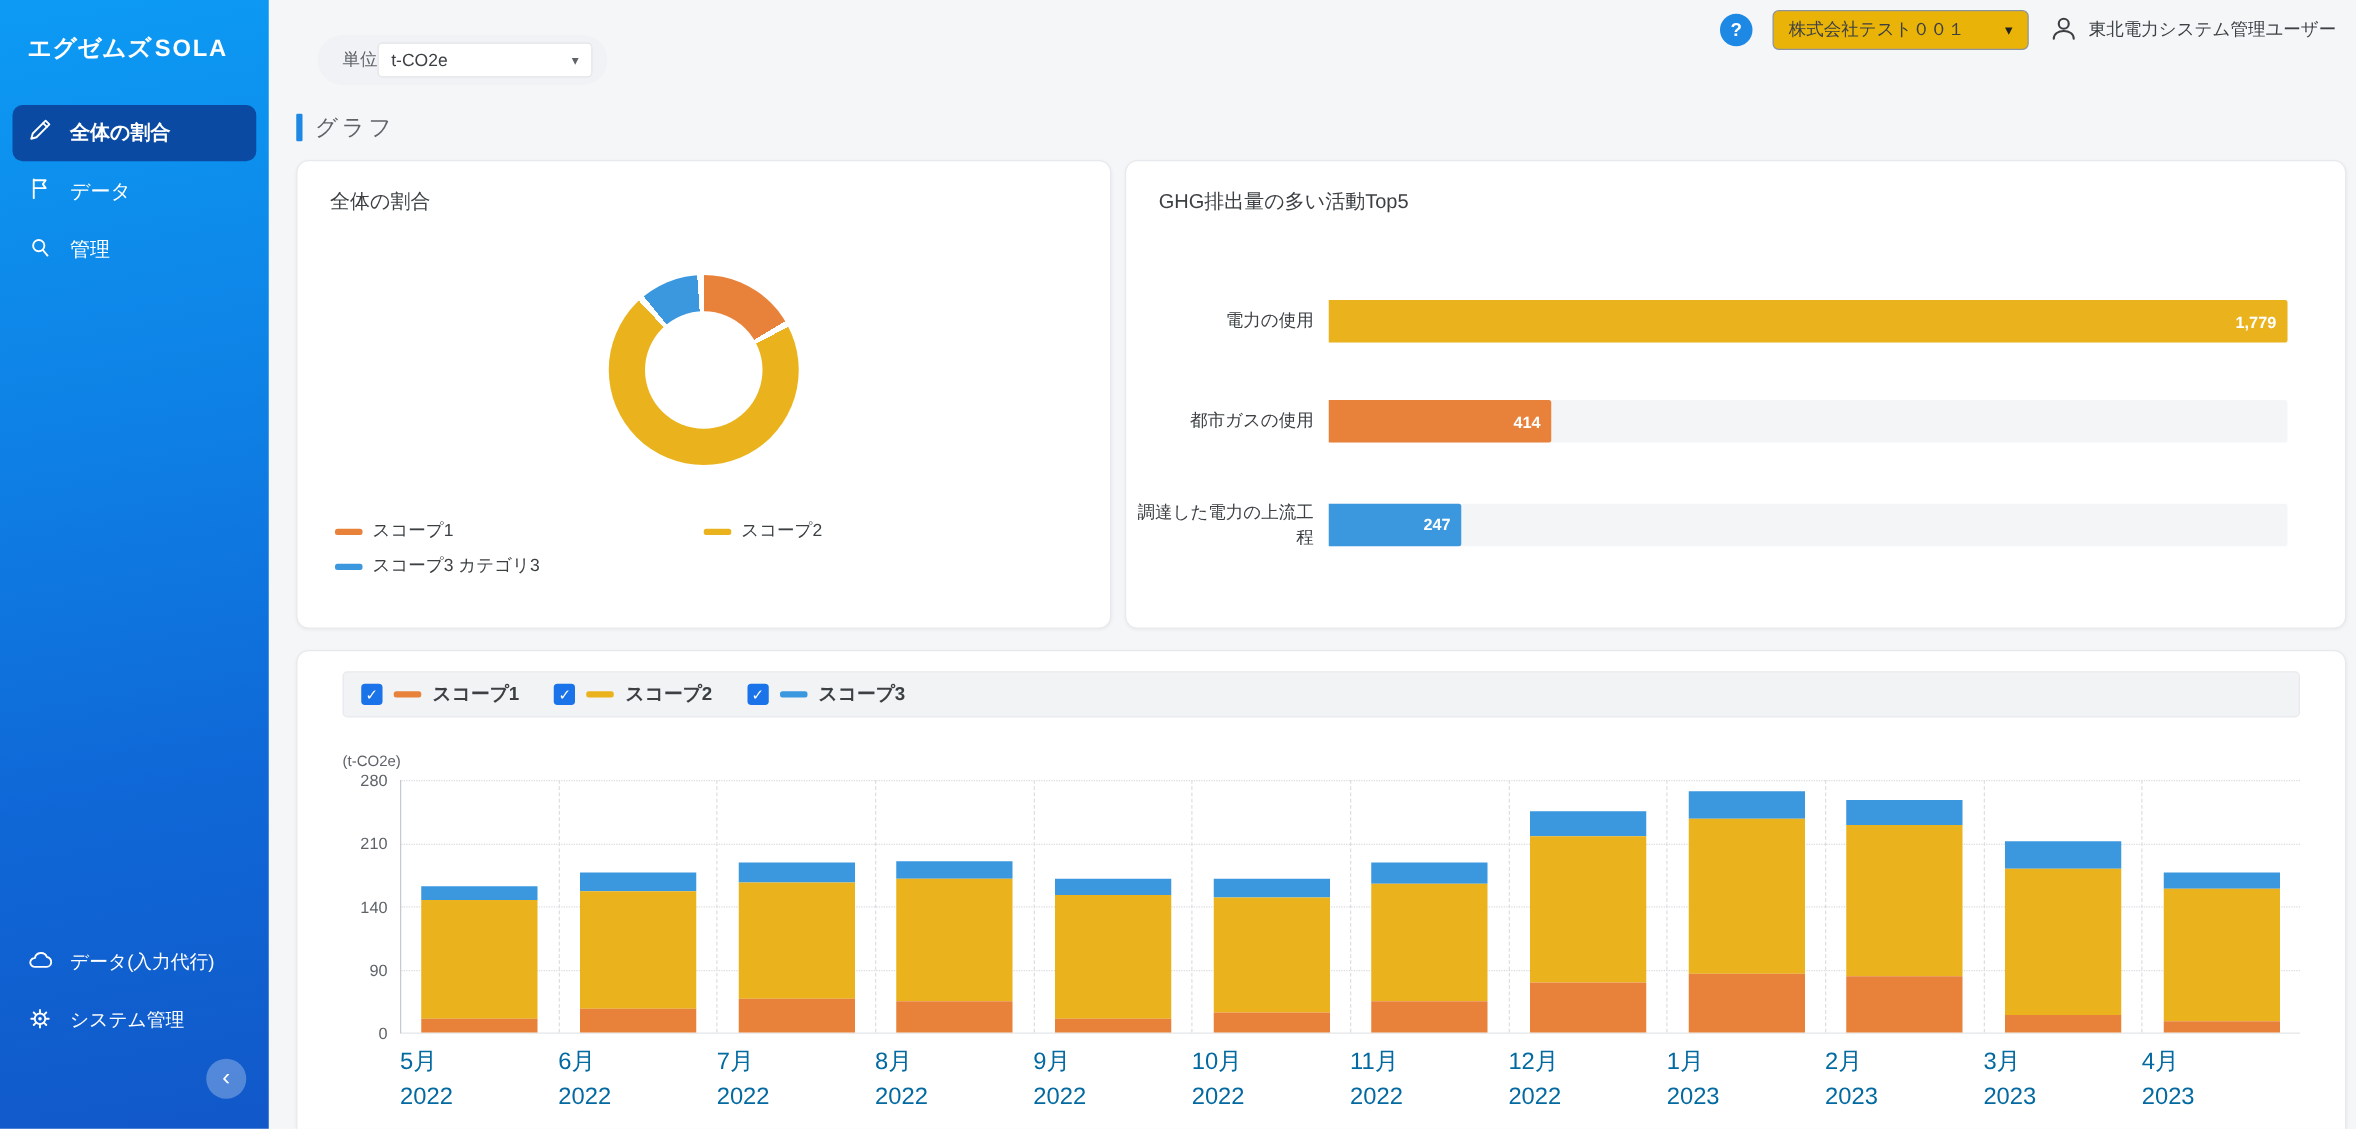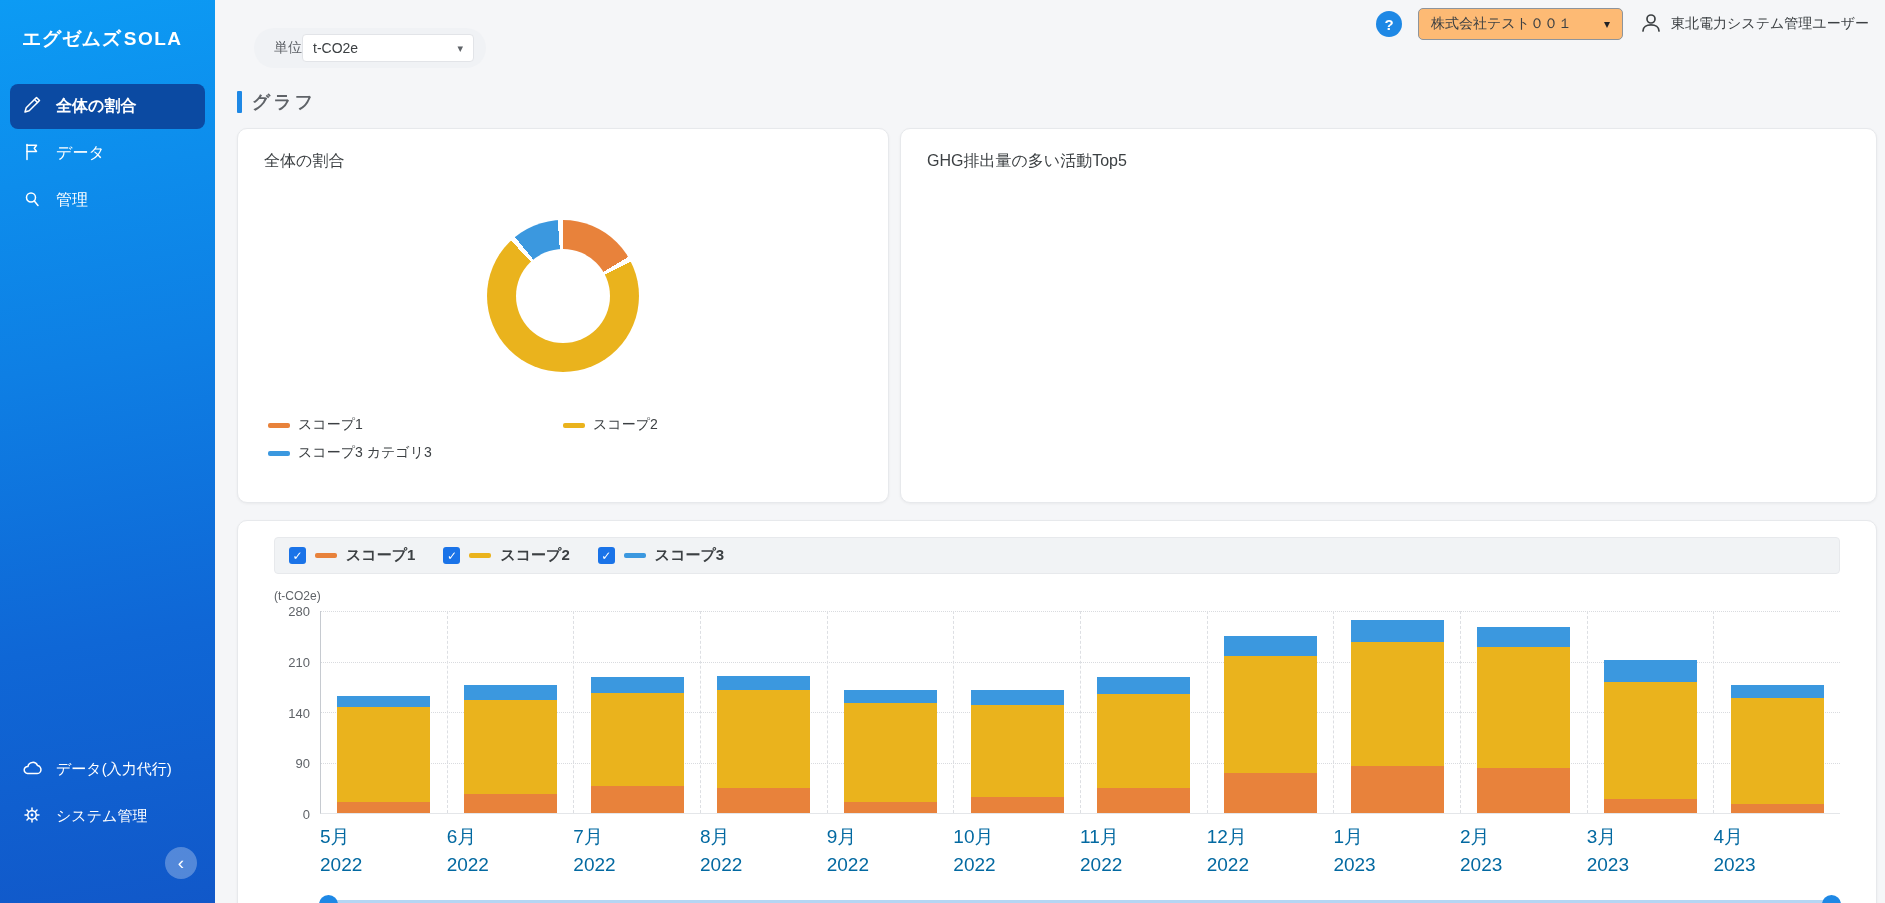--- a/index.html
+++ b/index.html
@@ -26,30 +26,30 @@
   .unit-pill{position:absolute;left:39px;top:28px;height:40px;background:#F0F2F5;border-radius:22px;
     display:flex;align-items:center;padding:0 12px 0 20px}
   .unit-lbl{font-size:14px;color:#5F6368}
   .select{background:#fff;border:1px solid #E2E4E8;border-radius:4px;height:28px;display:flex;align-items:center;
     justify-content:space-between;padding:0 10px;font-size:14px;color:#3C4043;cursor:pointer}
   .unit-select{width:172px}
   .chev{font-size:11px;color:#5F6368;margin-left:10px}
   .top-right{position:absolute;right:16px;top:8px;display:flex;align-items:center;gap:16px}
   .help{width:26px;height:26px;border-radius:50%;background:#1E88E5;color:#fff;font-weight:bold;font-size:15px;
     display:flex;align-items:center;justify-content:center;cursor:pointer}
-  .company-select{height:32px;border:1px solid #8E949B;background:#fdba74;border-radius:5px;display:flex;align-items:center;
+  .company-select{height:32px;border:1px solid #8E949B;background:#eab308;border-radius:5px;display:flex;align-items:center;
     gap:32px;padding:0 12px;font-size:14px;cursor:pointer}
   .company-select .chev{font-size:12px;color:#202124;margin-left:0}
   .user{display:flex;align-items:center;gap:8px;font-size:14px;color:#3C4043;cursor:pointer}
   .user svg{width:24px;height:24px;stroke:#3C4043;fill:none;stroke-width:1.7;stroke-linecap:round}
 
   
   .section-header{display:flex;align-items:center;gap:10px;margin:12px 0 14px 22px}
   .accent{width:5px;height:22px;background:#1E88E5;border-radius:1px}
-  .section-title{font-size:18px;font-weight:bold;color:#5F6368;letter-spacing:3px}
+  .section-title{font-size:18px;font-weight:normal;color:#5F6368;letter-spacing:3px}
 
   
   .cards-row{display:flex;gap:11px;padding:0 8px 0 22px}
   .card{background:#fff;border:1px solid #E7E9EC;border-radius:10px;box-shadow:0 1px 3px rgba(0,0,0,.05)}
   .card h2{font-size:16px;font-weight:normal;color:#3C4043;padding:22px 26px 0}
   .card-donut{width:652px;height:375px}
   .card-top5{flex:1;height:375px}
 
   
   .donut-wrap{display:flex;justify-content:center;margin-top:48px}
@@ -68,21 +68,21 @@
     font-size:13px;font-weight:bold;min-width:36px;border-radius:0 2px 2px 0}
 
   
   .card-monthly{margin:17px 8px 0 22px;height:398px;padding:0 36px;position:relative;overflow:hidden}
   .legend-bar{margin-top:16px;height:37px;background:#F1F3F5;border:1px solid #E7E9EC;border-radius:4px;
     display:flex;align-items:center;gap:28px;padding:0 14px}
   .lb-item{display:flex;align-items:center;gap:9px;cursor:pointer}
   .cb{width:17px;height:17px;border-radius:3px;background:#1A73E8;color:#fff;font-size:12px;font-weight:bold;
     display:flex;align-items:center;justify-content:center;flex:none}
   .lb-text{font-size:15px;font-weight:bold;color:#3C4043}
-  .ylabel{margin-top:15px;font-size:12px;color:#5F6368}
+  .ylabel{margin-top:28px;font-size:12px;color:#5F6368}
   .chart-row{display:flex;margin-top:8px}
   #yaxis{width:46px;position:relative;height:203px;flex:none}
   .ytick{position:absolute;right:10px;transform:translateY(-50%);font-size:13px;color:#5F6368}
   #plot{flex:1;height:203px;position:relative;border-left:1px solid #C6CAD0;border-bottom:1px solid #E4E6E9}
   .gridline{position:absolute;left:0;right:0;border-top:1px dotted #D9DBDF}
   #cols{position:absolute;inset:0;display:flex}
   .col{flex:1;position:relative}
   .colsep{border-left:1px dashed #DDDFE3}
   .stack{position:absolute;bottom:0;left:13%;width:74%;height:100%;display:flex;flex-direction:column-reverse}
   #xlabels{display:flex;margin-left:46px;margin-top:9px}
@@ -193,20 +193,46 @@
           </div>
           <div class="lg-item">
             <span class="dash" style="background: rgb(59, 152, 223);"></span>
             <span class="lg-text">スコープ3 カテゴリ3</span>
           </div>
         </div>
     </section>
 
     <section class="card card-top5">
       <h2>GHG排出量の多い活動Top5</h2>
+      <div id="top5-rows">
+          <div class="t5-row">
+            <div class="t5-label">電力の使用</div>
+            <div class="t5-track">
+              <div class="t5-bar" style="width: 100%; background: rgb(234, 179, 29);">
+                <span class="t5-val">1,779</span>
+              </div>
+            </div>
+          </div>
+          <div class="t5-row">
+            <div class="t5-label">都市ガスの使用</div>
+            <div class="t5-track">
+              <div class="t5-bar" style="width: 23.2715%; background: rgb(232, 130, 59);">
+                <span class="t5-val">414</span>
+              </div>
+            </div>
+          </div>
+          <div class="t5-row">
+            <div class="t5-label">調達した電力の上流工程</div>
+            <div class="t5-track">
+              <div class="t5-bar" style="width: 13.8842%; background: rgb(59, 152, 223);">
+                <span class="t5-val">247</span>
+              </div>
+            </div>
+          </div>
+        </div>
     </section>
   </div>
 
   <section class="card card-monthly">
     <div id="monthly-legend" class="legend-bar">
         <label class="lb-item">
           <span class="cb">✓</span>
           <span class="dash" style="background: rgb(232, 130, 59);"></span>
           <span class="lb-text">スコープ1</span>
         </label>

